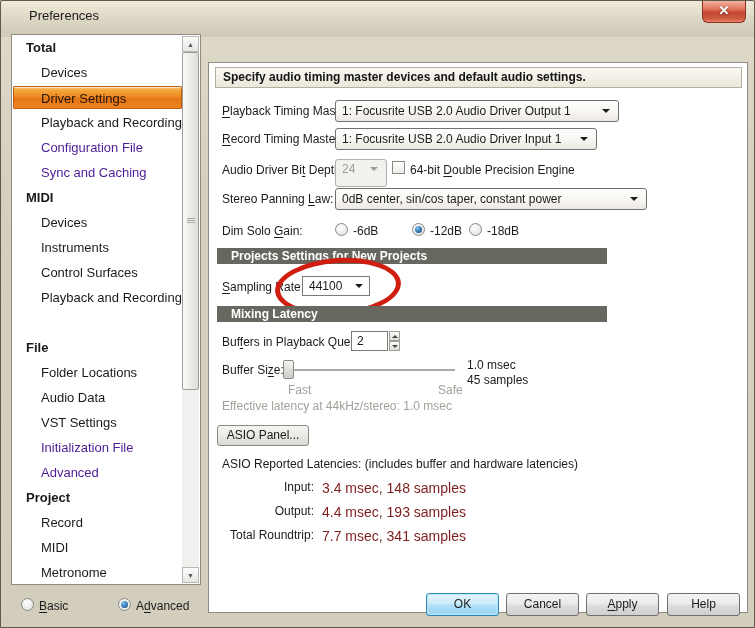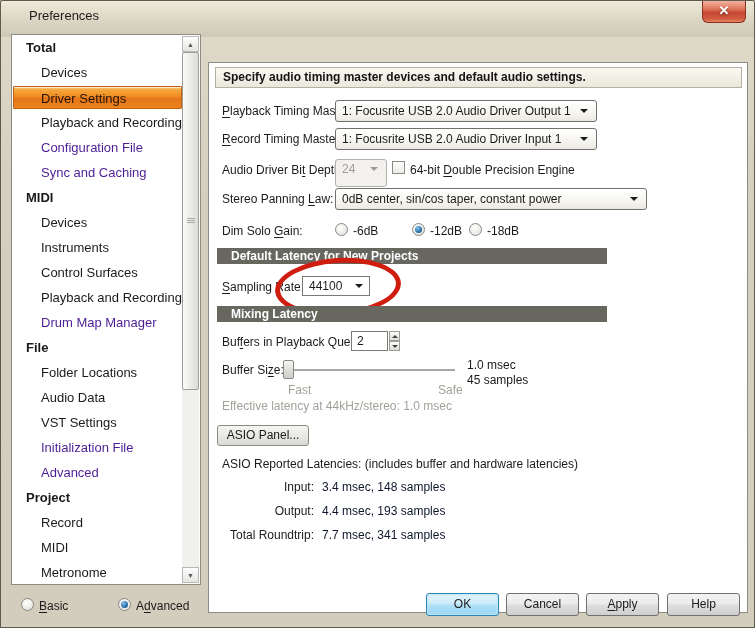--- a/index.html
+++ b/index.html
@@ -41,21 +41,21 @@
   .spin-btn::after{content:'';position:absolute;left:2px;width:0;height:0;border-left:3px solid transparent;border-right:3px solid transparent;}
   .spin-up::after{top:3px;border-bottom:3px solid #444;}
   .spin-down::after{top:3px;border-top:3px solid #444;}
   .groove{position:absolute;height:2px;background:#aaa8a2;box-shadow:0 1px 0 #fff;}
   .slider-thumb{position:absolute;width:11px;height:19px;border:1px solid #8a8a84;border-radius:2px;background:linear-gradient(180deg,#f6f6f4,#dfdfdb 50%,#cfcfc9);cursor:pointer;}
   .btn{position:absolute;height:23px;border:1px solid #707070;border-radius:3px;background:linear-gradient(180deg,#f3f3f3,#ebebeb 45%,#dddddd 55%,#cfcfcf);font-size:12px;color:#1b1b1b;text-align:center;line-height:21px;cursor:pointer;}
   .btn.default{border-color:#2d86b5;background:linear-gradient(180deg,#e3f4fc,#cdebf9 45%,#aee0f6 55%,#98d5f2);box-shadow:inset 0 0 2px 1px #bfe8fa;}
   .asio-btn{position:absolute;left:8px;top:362px;width:92px;height:21px;border:1px solid #8a8a84;border-radius:3px;background:linear-gradient(180deg,#f5f5f3,#e9e9e5 50%,#d9d9d4);font-size:12px;color:#1b1b1b;text-align:center;line-height:19px;cursor:pointer;}
   .annotation{position:absolute;left:66px;top:195px;width:126px;height:58px;border:5px solid #cf1e10;border-radius:50%;transform:rotate(-4deg);pointer-events:none;}
   .lat-label{position:absolute;left:10px;width:95px;text-align:right;font-size:12px;color:#1b1b1b;}
-  .lat-value{position:absolute;left:113px;font-size:12px;color:#0f172a;white-space:nowrap;}
+  .lat-value{position:absolute;left:113px;font-size:14px;color:#7f1d1d;white-space:nowrap;}
   u{text-underline-offset:2px;}
 </style>
 </head>
 <body>
 
 <div class="window">
 
   <div class="titlebar">
     <span class="title-text">Preferences</span>
   </div>
@@ -68,21 +68,20 @@
     <div class="srow" style="top:26px">Devices</div>
     <div class="srow sel" style="top:51px">Driver Settings</div>
     <div class="srow" style="top:76px">Playback and Recording</div>
     <div class="srow link" style="top:101px">Configuration File</div>
     <div class="srow link" style="top:126px">Sync and Caching</div>
     <div class="srow cat" style="top:151px">MIDI</div>
     <div class="srow" style="top:176px">Devices</div>
     <div class="srow" style="top:201px">Instruments</div>
     <div class="srow" style="top:226px">Control Surfaces</div>
     <div class="srow" style="top:251px">Playback and Recording</div>
-    <div class="srow link" style="top:276px">Drum Map Manager</div>
     <div class="srow cat" style="top:301px">File</div>
     <div class="srow" style="top:326px">Folder Locations</div>
     <div class="srow" style="top:351px">Audio Data</div>
     <div class="srow" style="top:376px">VST Settings</div>
     <div class="srow link" style="top:401px">Initialization File</div>
     <div class="srow link" style="top:426px">Advanced</div>
     <div class="srow cat" style="top:451px">Project</div>
     <div class="srow" style="top:476px">Record</div>
     <div class="srow" style="top:501px">MIDI</div>
     <div class="srow" style="top:526px">Metronome</div>
@@ -93,21 +92,21 @@
           <span class="grip"></span>
         </div>
       <div class="scroll-btn scroll-down">▼</div>
     </div>
   </div>
 
   <div class="panel main">
     <div class="mhdr">Specify audio timing master devices and default audio settings.</div>
 
     <div class="lbl" style="left:13px;top:41px"><u>P</u>layback Timing Master:</div>
-    <div class="combo" style="left:126px;top:37px;width:262px">
+    <div class="combo" style="left:126px;top:37px;width:284px">
       <span>1: Focusrite USB 2.0 Audio Driver Output 1</span>
       <span class="arrow"></span>
     </div>
 
     <div class="lbl" style="left:13px;top:69px"><u>R</u>ecord Timing Master:</div>
     <div class="combo" style="left:126px;top:65px;width:262px">
       <span>1: Focusrite USB 2.0 Audio Driver Input 1</span>
       <span class="arrow"></span>
     </div>
 
@@ -126,21 +125,21 @@
     </div>
 
     <div class="lbl" style="left:13px;top:161px">Dim Solo <u>G</u>ain:</div>
     <div class="radio" style="left:126px;top:160px"></div>
     <div class="lbl" style="left:144px;top:161px">-6dB</div>
     <div class="radio checked" style="left:203px;top:160px"></div>
     <div class="lbl" style="left:221px;top:161px">-12dB</div>
     <div class="radio" style="left:260px;top:160px"></div>
     <div class="lbl" style="left:278px;top:161px">-18dB</div>
 
-    <div class="secbar" style="top:185px">Default Latency for New Projects</div>
+    <div class="secbar" style="top:185px">Projects Settings for New Projects</div>
 
     <div class="lbl" style="left:13px;top:217px"><u>S</u>ampling Rate:</div>
     <div class="combo flat" style="left:93px;top:213px;width:68px">
       <span>44100</span>
       <span class="arrow" style="top:7px;right:6px"></span>
     </div>
     <div class="annotation"></div>
 
     <div class="secbar" style="top:243px">Mixing Latency</div>
 

